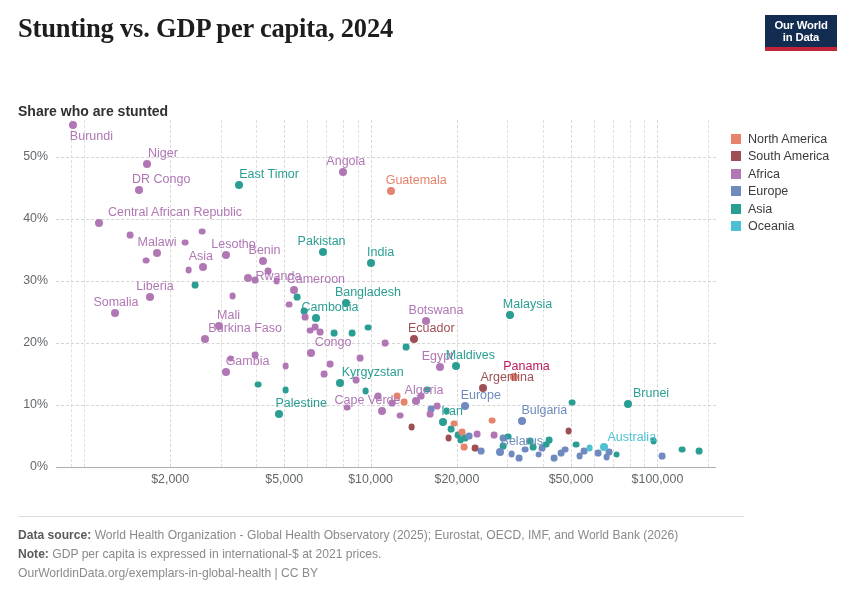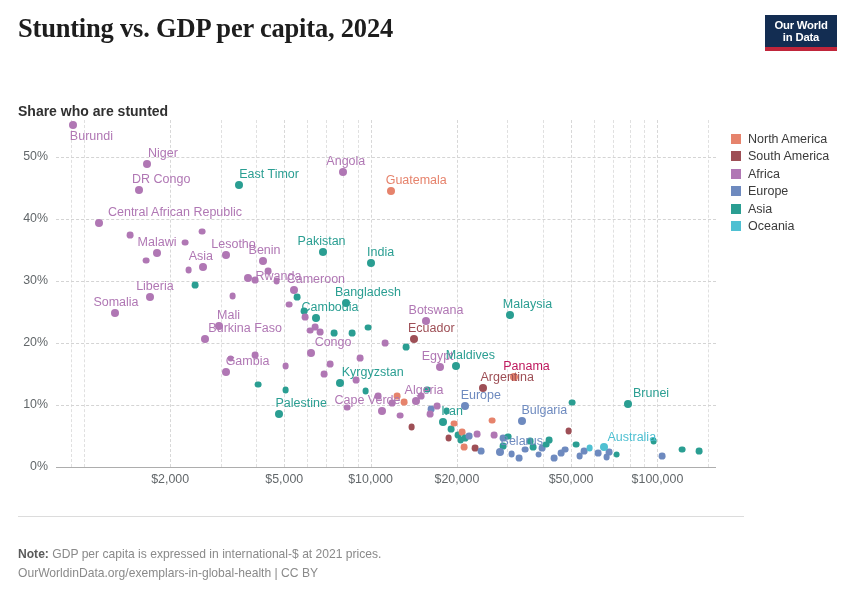--- a/index.html
+++ b/index.html
@@ -321,19 +321,23 @@
         <div class="legend-swatch" style="background: rgb(42, 158, 146);"></div>
         <div class="legend-label">Asia</div>
       </div>
       <div class="legend-item">
         <div class="legend-swatch" style="background: rgb(79, 192, 210);"></div>
         <div class="legend-label">Oceania</div>
       </div>
     </div>
 
   <div class="footer-rule"></div>
+  <div class="foot foot-1">
+    <b>Data source:</b>
+    <span>World Health Organization - Global Health Observatory (2025); Eurostat, OECD, IMF, and World Bank (2026)</span>
+  </div>
   <div class="foot foot-2">
     <b>Note:</b>
     <span>GDP per capita is expressed in international-$ at 2021 prices.</span>
   </div>
   <div class="foot foot-3">OurWorldinData.org/exemplars-in-global-health | CC BY</div>
 
 </div>
 
 </body></html>

